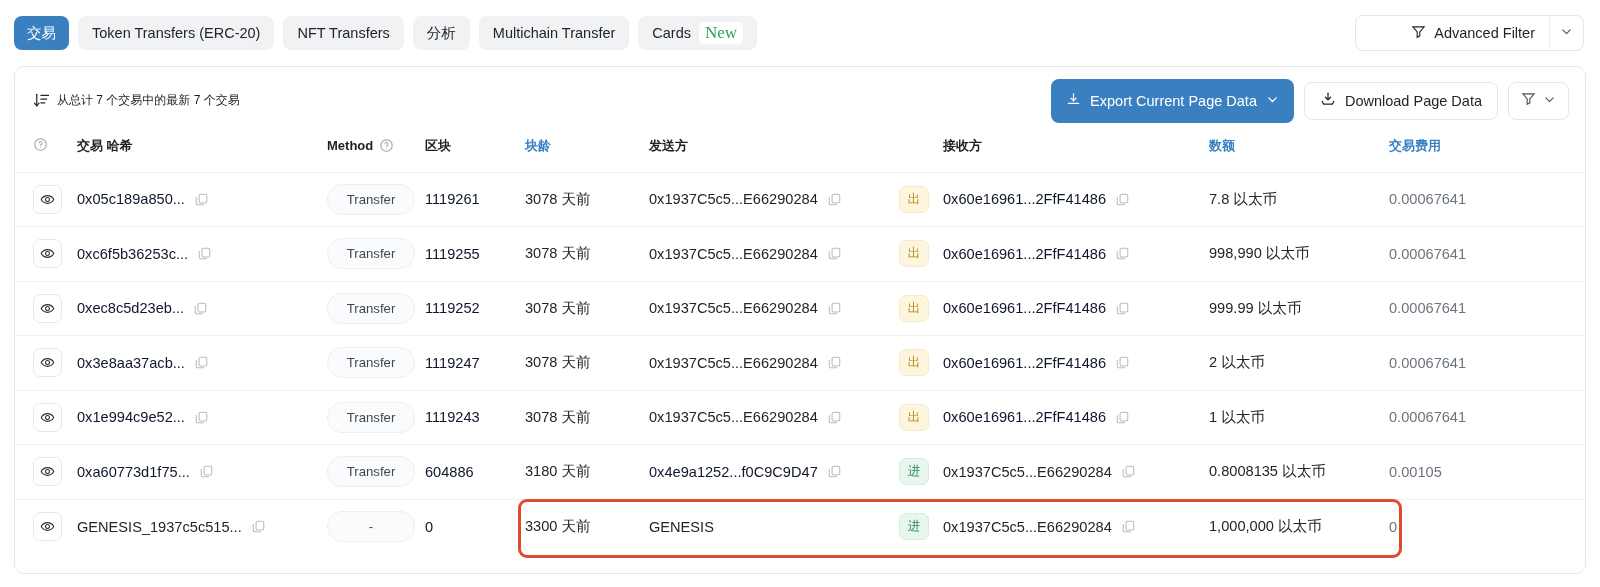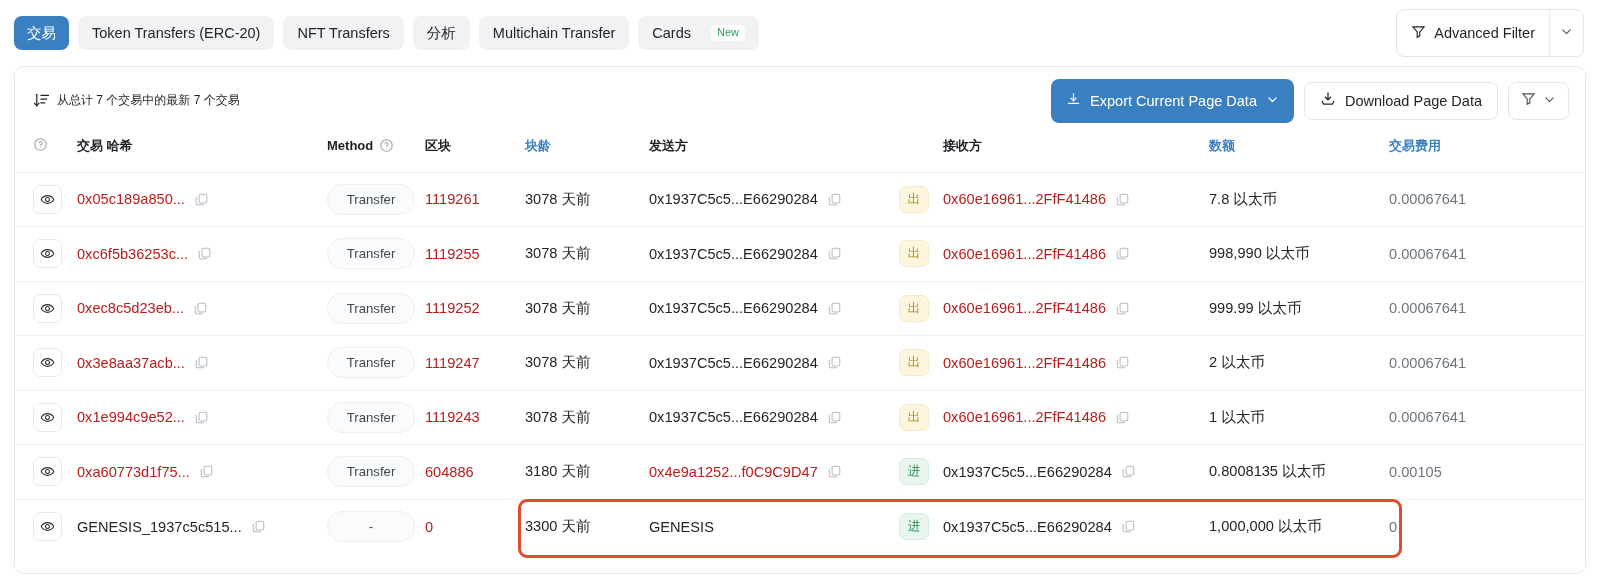--- a/index.html
+++ b/index.html
@@ -30,38 +30,40 @@
     cursor: pointer;
     border: none;
   }
   .tab.active {
     background: #3a80c1;
     color: #ffffff;
     font-weight: 500;
     padding: 16px 13px;
   }
   .tab .new-pill {
-    margin-left: 20px;
+    margin-left: 8px;
     background: #ffffff;
     color: #2f9e5f;
     border-radius: 5px;
-    font-size: 11px;
+    font-size: 17px;
     padding: 2px 6px 3px;
     line-height: 1;
     font-weight: 500;
+    font-family: Liberation Serif, serif;
   }
   .topbar-spacer { flex: 1 1 auto; }
 
   .adv-filter-group {
     display: flex; align-items: stretch;
-    height: 48px;
+    height: 36px;
     border: 1px solid #e2e5e9;
     border-radius: 8px;
     background: #fff;
     overflow: hidden;
+    padding-left: 41px;
   }
   .adv-filter-main {
     display: flex; align-items: center; gap: 8px;
     padding: 0 14px;
     font-size: 14.5px;
     color: #212529;
     cursor: pointer;
     white-space: nowrap;
   }
   .adv-filter-caret {
@@ -171,21 +173,21 @@
 
   .eye-btn {
     width: 29px; height: 29px;
     border: 1px solid #e7eaed;
     border-radius: 7px;
     background: #fff;
     display: flex; align-items: center; justify-content: center;
     color: #2b3137;
     cursor: pointer;
   }
-  .lnk { color: #b91c1c; text-decoration: none; cursor: pointer; }
+  .lnk { color: #0f172a; text-decoration: none; cursor: pointer; }
   .cellflex { display: flex; align-items: center; gap: 9px; }
   .copy-ico { color: #b6bdc5; cursor: pointer; display: inline-flex; flex: 0 0 auto; }
 
   .method-pill {
     display: inline-flex; align-items: center; justify-content: center;
     min-width: 88px; height: 31px;
     padding: 0 10px;
     border: 1px solid #eceef1;
     border-radius: 15px;
     background: #fafbfc;

